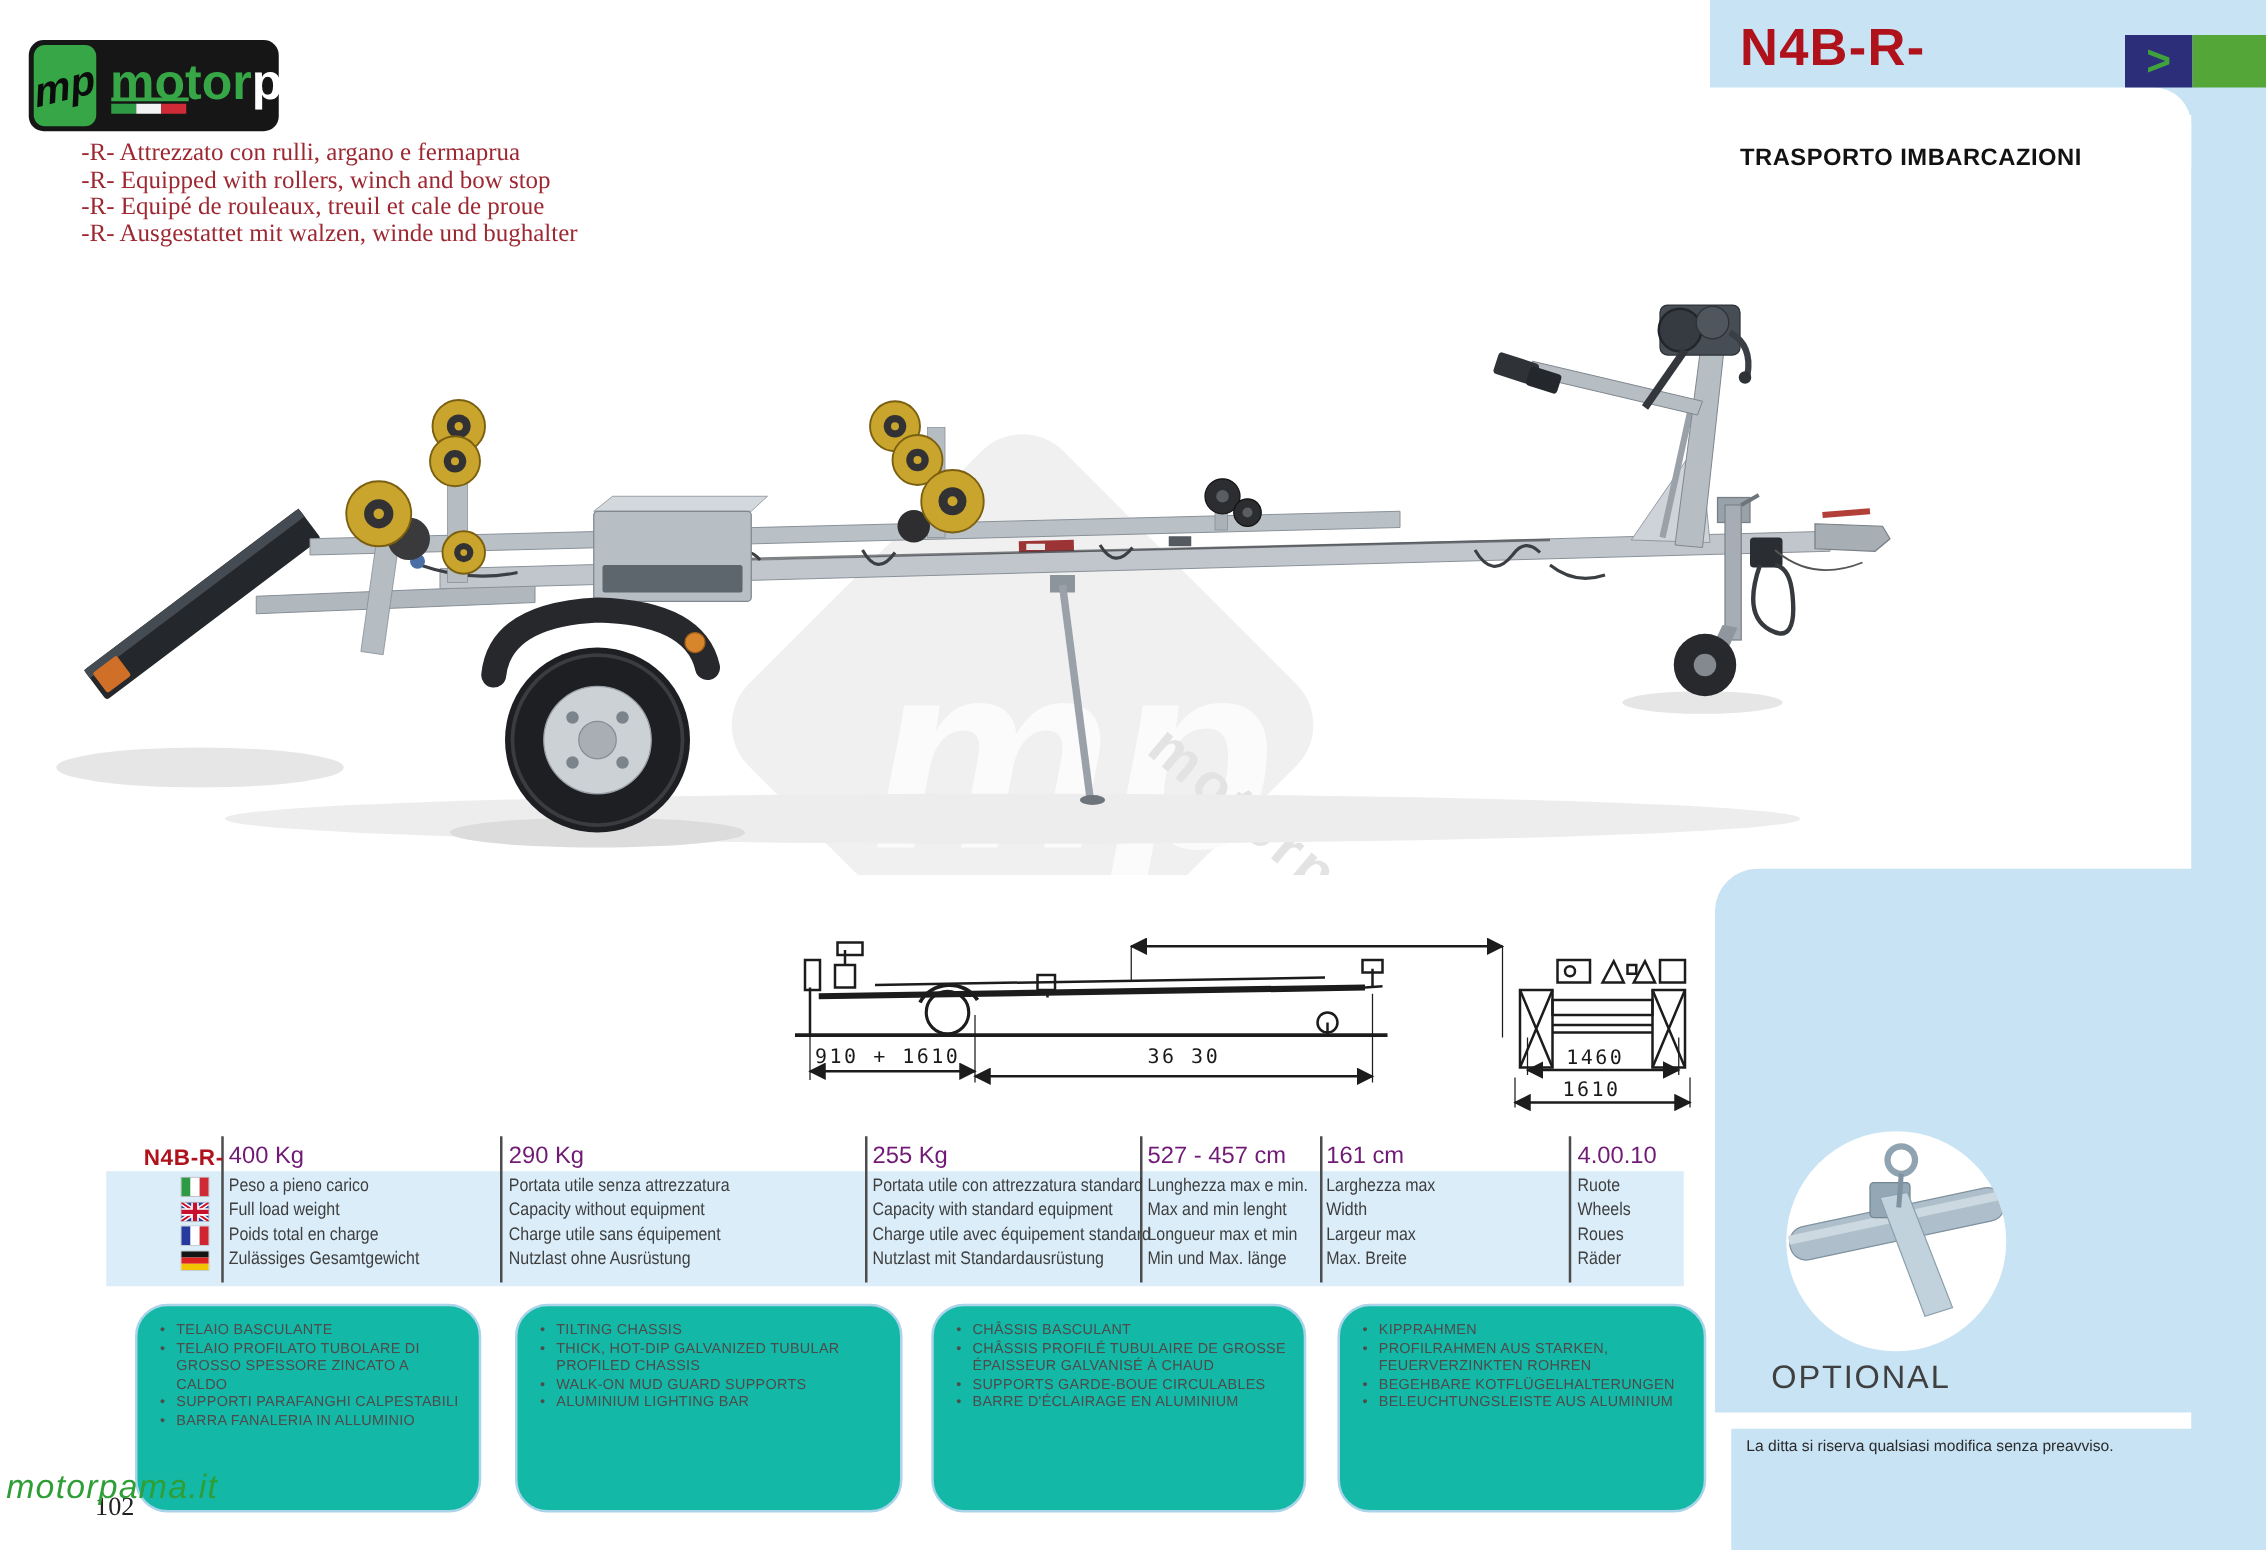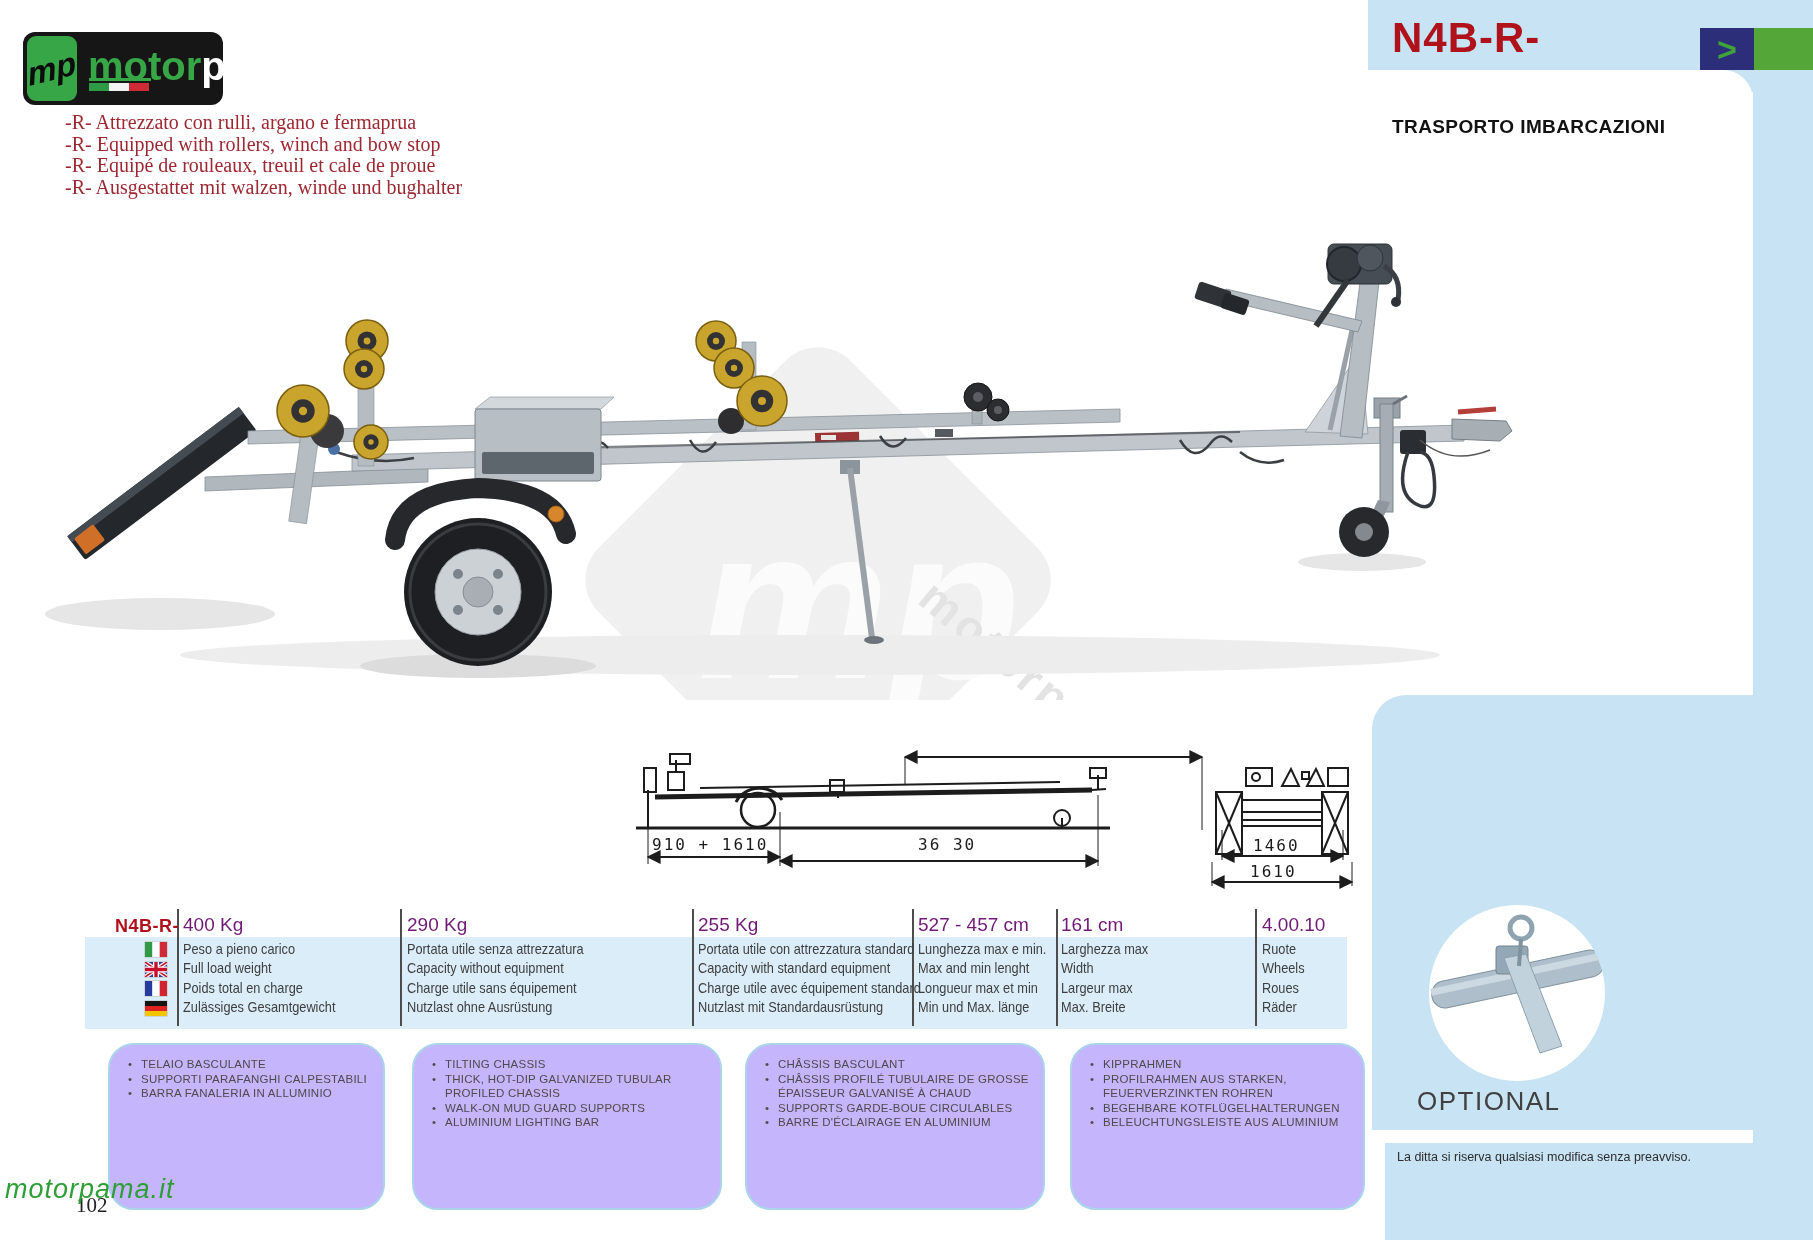--- a/index.html
+++ b/index.html
@@ -40,21 +40,21 @@
   .spec{left:85px;top:905px;width:1262px;height:126px;z-index:2;}
   .spec .band{position:absolute;left:0;top:32px;width:1262px;height:92px;background:#daedf9;}
   .spec .div{position:absolute;top:4px;width:1.5px;height:117px;background:#4d4d4d;}
   .spec .model{position:absolute;left:30px;top:11px;font-size:18px;font-weight:bold;color:#b0121c;letter-spacing:.5px;}
   .spec .val{position:absolute;top:9px;font-size:19px;color:#701a75;}
   .spec .labels{position:absolute;top:35px;font-size:14.5px;color:#3e3e3e;line-height:19.3px;
                 transform:scaleX(.88);transform-origin:left top;white-space:nowrap;}
   .flag{position:absolute;left:60px;width:22px;height:15px;box-shadow:0 0 0 .5px #bbb;}
 
   
-  .fbox{top:1043px;height:167px;background:#c4b5fd;border:2px solid #a9d4e9;border-radius:26px;z-index:2;
+  .fbox{top:1043px;height:167px;background:#14b8a6;border:2px solid #a9d4e9;border-radius:26px;z-index:2;
         box-sizing:border-box;padding:12px 14px 0 16px;}
   .fbox ul{margin:0;padding:0;list-style:none;}
   .fbox li{position:relative;padding-left:15px;font-size:11.5px;line-height:14.5px;
            letter-spacing:.25px;color:#4c4c4c;}
   .fbox li::before{content:"\2022";position:absolute;left:2px;top:0;color:#4c4c4c;}
 
   
   .opt-circle{left:1429px;top:905px;width:176px;height:176px;background:#fff;border-radius:50%;z-index:2;overflow:hidden;}
   .opt-label{left:1417px;top:1086px;width:200px;text-align:left;font-size:26px;letter-spacing:1.5px;
              color:#404040;z-index:2;}
@@ -383,20 +383,21 @@
     <div>Ruote</div>
       <div>Wheels</div>
     <div>Roues</div>
       <div>Räder</div>
   </div>
 </div>
 
 <div class="abs fbox" style="left:108px;width:277px;">
   <ul>
     <li>TELAIO BASCULANTE</li>
+    <li>TELAIO PROFILATO TUBOLARE DI GROSSO SPESSORE ZINCATO A CALDO</li>
     <li>SUPPORTI PARAFANGHI CALPESTABILI</li>
     <li>BARRA FANALERIA IN ALLUMINIO</li>
   </ul>
 </div>
 <div class="abs fbox" style="left:412px;width:310px;">
   <ul>
     <li>TILTING CHASSIS</li>
     <li>THICK, HOT-DIP GALVANIZED TUBULAR PROFILED CHASSIS</li>
     <li>WALK-ON MUD GUARD SUPPORTS</li>
     <li>ALUMINIUM LIGHTING BAR</li>

